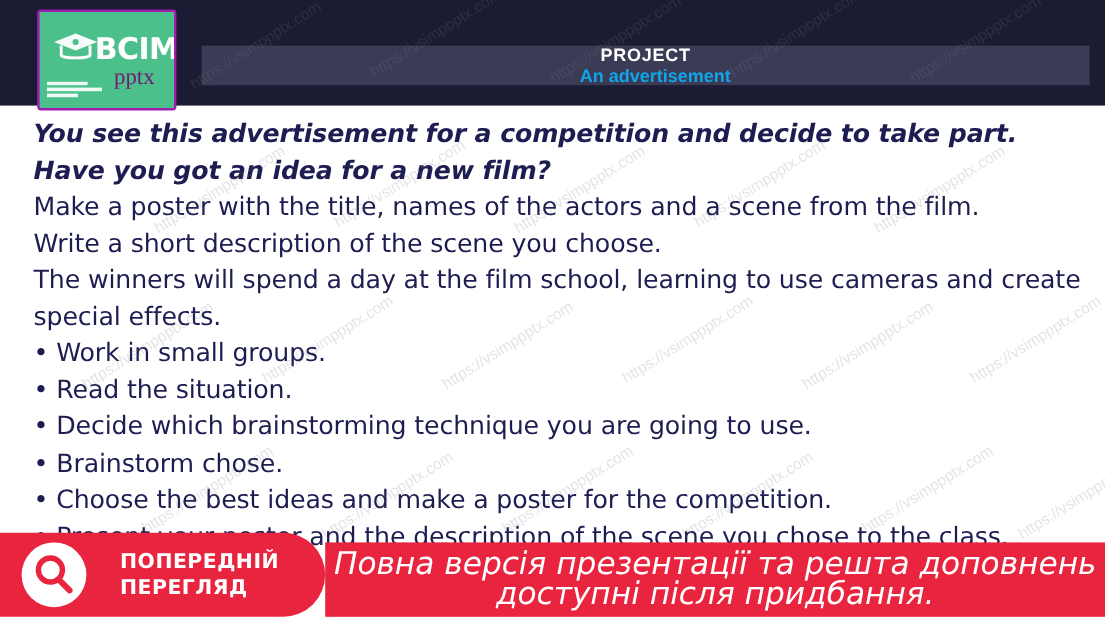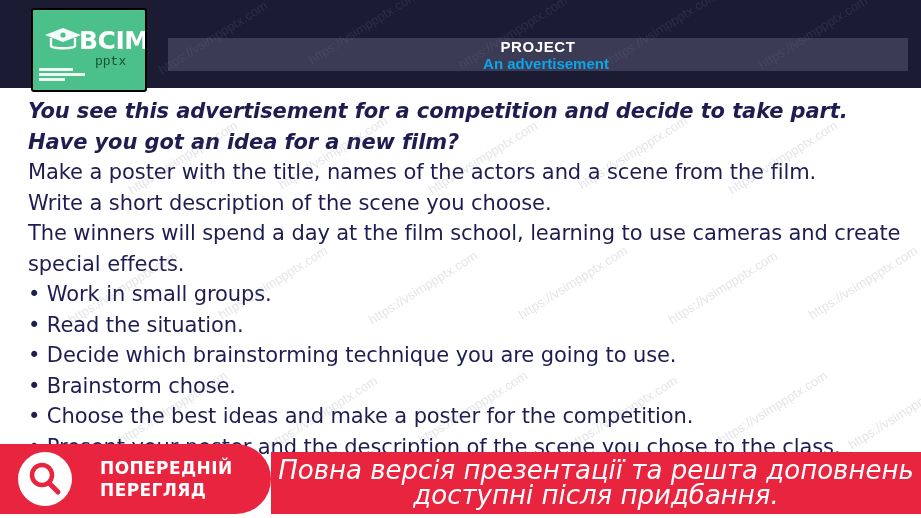--- a/index.html
+++ b/index.html
@@ -54,21 +54,21 @@
     margin-left: 16px;
   }
   
   .logo-box {
     position: absolute;
     left: 31px;
     top: 8px;
     width: 112px;
     height: 80px;
     background: #4cc08a;
-    border: 2px solid #000000;
+    border: 2px solid #a21caf;
     border-radius: 3px;
     overflow: hidden;
   }
   .logo-cap {
     position: absolute;
     left: 10px;
     top: 16px;
     width: 40px;
     height: 28px;
   }
@@ -79,23 +79,23 @@
     color: #ffffff;
     font-size: 25px;
     font-weight: bold;
     letter-spacing: -0.5px;
     font-family: "DejaVu Sans", sans-serif;
   }
   .logo-sub {
     position: absolute;
     left: 62px;
     top: 44px;
-    color: #14532d;
-    font-size: 13px;
-    font-family: Liberation Mono, monospace;
+    color: #701a75;
+    font-size: 19px;
+    font-family: Liberation Serif, serif;
   }
   .logo-stripes {
     position: absolute;
     left: 6px;
     bottom: 8px;
     width: 60px;
     height: 14px;
   }
   
   .content {

